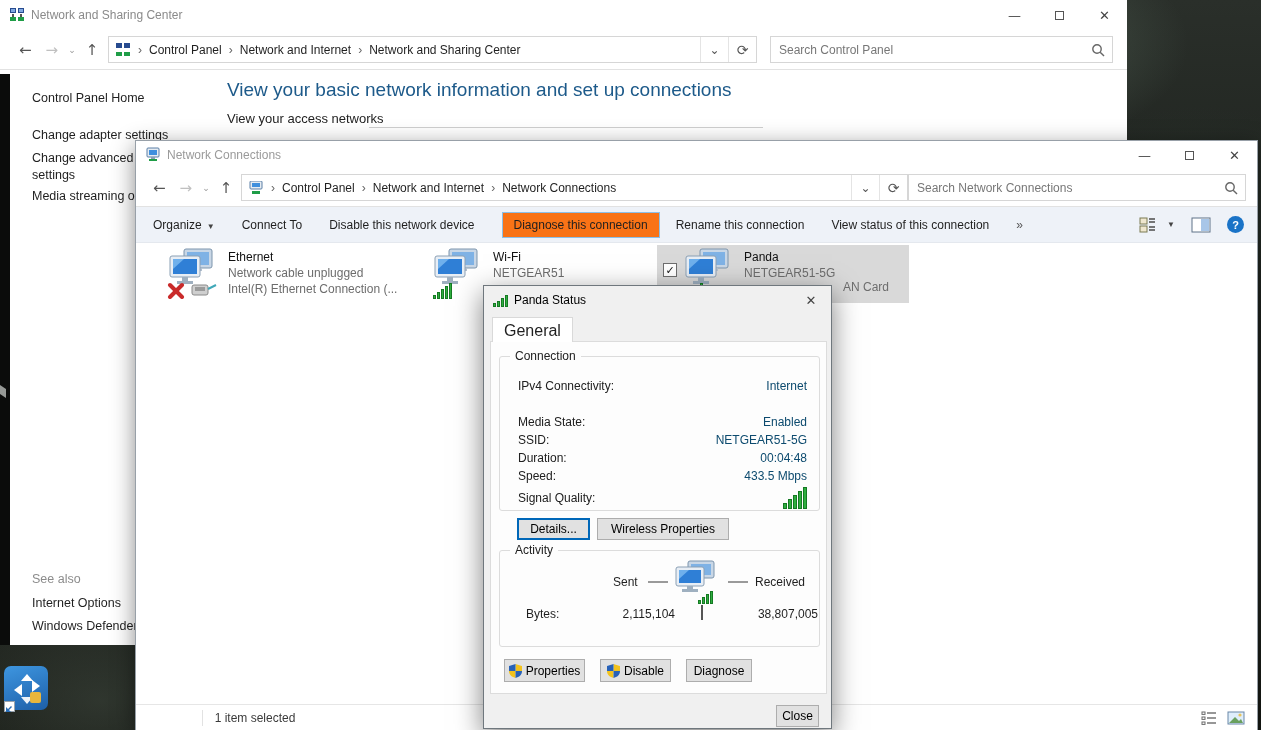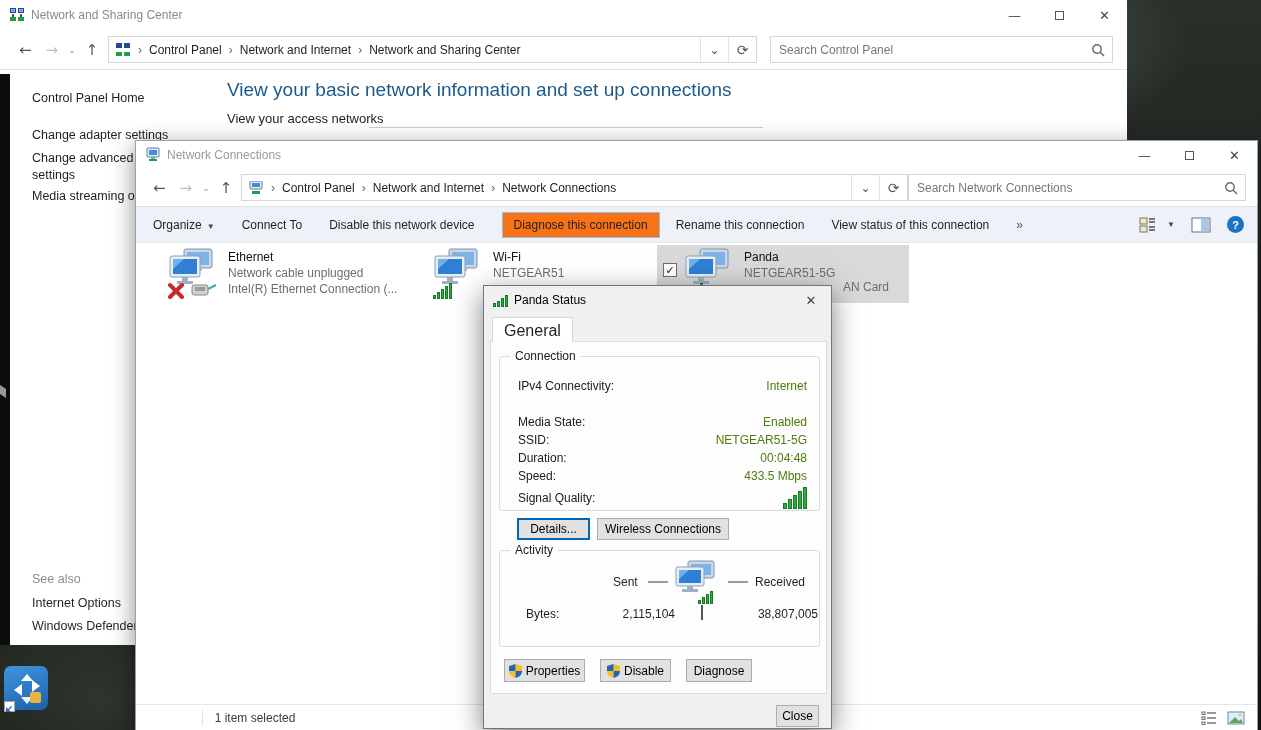--- a/index.html
+++ b/index.html
@@ -89,21 +89,21 @@
   #dlg .t-text { color:#000; }
   #dlg .cap { width:40px; }
   .tab { position:absolute; left:8px; top:31px; height:25px; background:#fff; border:1px solid #d9d9d9;
          border-bottom:none; padding:4px 11px 0 11px; font-size:16px; z-index:2; }
   .tabpage { position:absolute; left:6px; top:55px; width:337px; height:353px; background:#fdfdfd;
              border:1px solid #dcdcdc; z-index:1; }
   .groupbox { position:absolute; border:1px solid #dcdcdc; border-radius:3px; }
   .gb-label { position:absolute; top:-8px; left:10px; background:#fdfdfd; padding:0 5px; font-size:12px; color:#202020; }
   .kv-row { position:absolute; left:18px; right:12px; height:18px; }
   .kv-row .k { position:absolute; left:0; color:#202020; }
-  .kv-row .v { position:absolute; right:0; color:#4d7c0f; }
+  .kv-row .v { position:absolute; right:0; color:#0c4a6e; }
   .btn { position:absolute; background:#e1e1e1; border:1px solid #adadad; font-size:12px; color:#000;
          display:flex; align-items:center; justify-content:center; font-family:inherit; }
   .btn.focus { border:2px solid #0067b8; }
   .dash { position:absolute; width:20px; height:2px; background:#9a9a9a; }
 
   .shield { display:inline-block; width:13px; height:14px; margin-right:4px; }
 </style>
 </head>
 <body>
 
@@ -423,21 +423,21 @@
               <span style="height:10px; width:4px;"></span>
               <span style="height:14px; width:4px;"></span>
               <span style="height:18px; width:4px;"></span>
               <span style="height:22px; width:4px;"></span>
         </span>
           </span>
       </div>
     </div>
 
     <button class="btn focus" style="left:26px; top:176px; width:73px; height:22px;">Details...</button>
-    <button class="btn" style="left:106px; top:176px; width:132px; height:22px;">Wireless Connections</button>
+    <button class="btn" style="left:106px; top:176px; width:132px; height:22px;">Wireless Properties</button>
 
     <div class="groupbox" style="left:8px; top:208px; width:321px; height:97px;text-decoration:underline;">
       <span class="gb-label">Activity</span>
       <span class="abs" style="left:113px; top:24px;">Sent</span>
       <span class="abs" style="left:255px; top:24px;">Received</span>
       <div class="dash" style="left:148px; top:30px;"></div>
       <div class="dash" style="left:228px; top:30px;"></div>
       <div class="abs" style="left:172px; top:8px; width:52px; height:52px;">
         <svg width="52" height="50" viewBox="0 0 52 50">
           <rect x="16" y="2" width="26" height="17" rx="2" fill="#c9d7e6" stroke="#7d95ad"></rect>

